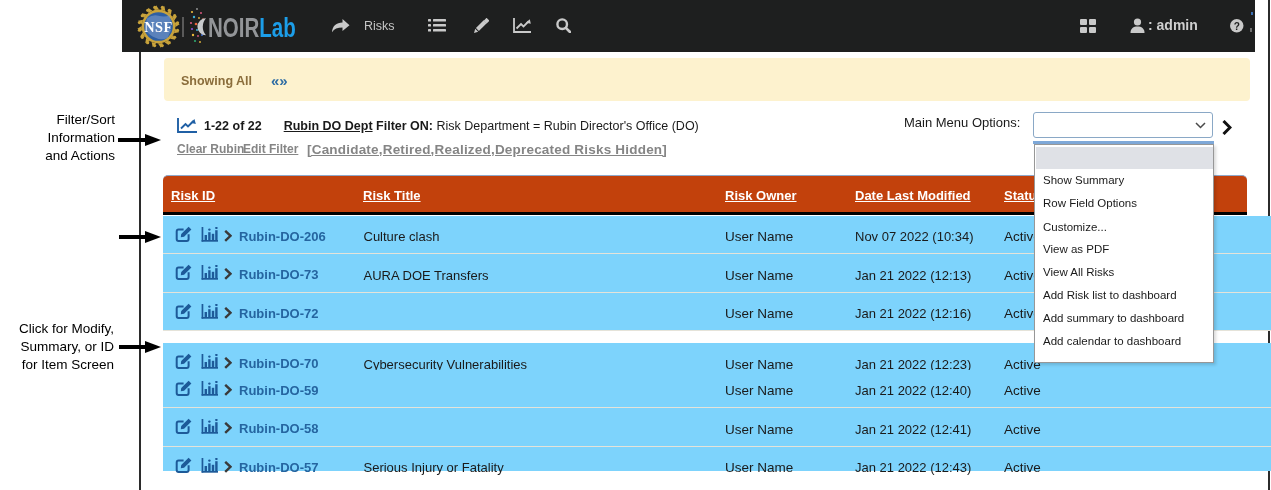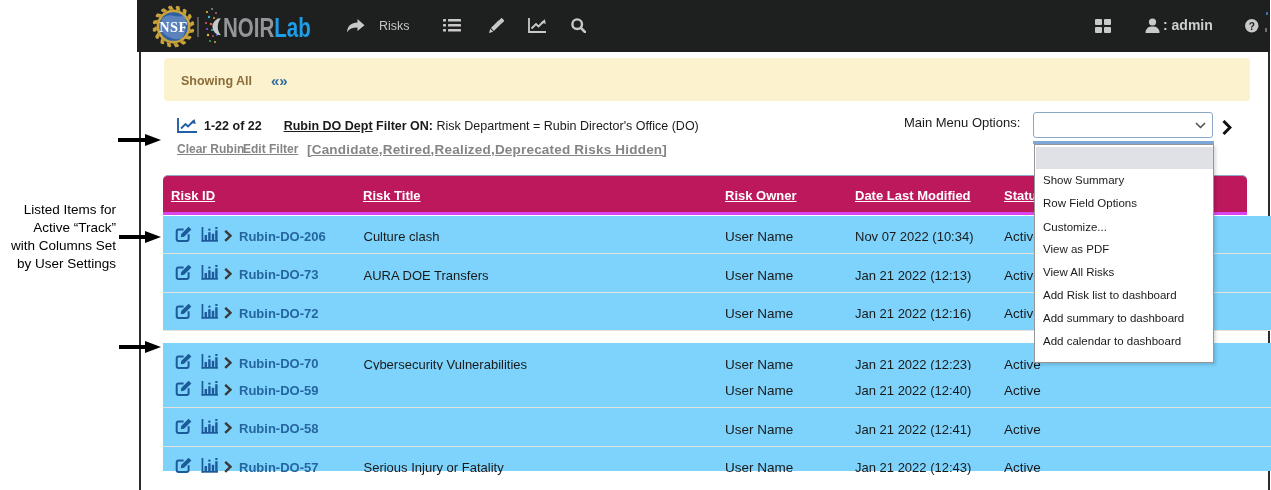--- a/index.html
+++ b/index.html
@@ -3,42 +3,43 @@
 <meta charset="utf-8">
 <style>
   * { margin:0; padding:0; box-sizing:border-box; }
   html,body { width:1271px; height:490px; background:#fff; font-family:"Liberation Sans", sans-serif; overflow:hidden; }
   .abs { position:absolute; }
   #canvas { position:relative; width:1271px; height:490px; background:#fff; }
   .frameline { position:absolute; width:1.5px; background:#2b2b2b; top:0; height:490px; }
   .ann { position:absolute; color:#000; font-size:13.5px; line-height:18px; text-align:right; }
   .arrow { position:absolute; height:4px; background:#000; }
   .arrowhead { position:absolute; width:0; height:0; border-left:16px solid #000; border-top:6px solid transparent; border-bottom:6px solid transparent; }
-  #topbar { position:absolute; left:137px; top:0; width:1132.5px; height:52px; background:#1e1f1f;text-align:right; }
+  #topbar { position:absolute; left:122px; top:0; width:1132.5px; height:52px; background:#1e1f1f;text-align:right; }
   .tb-ic { position:absolute; }
   #ybar { position:absolute; left:164px; top:58px; width:1086px; height:43px; background:#FDF2CE; border-radius:4px; }
-  #thead { position:absolute; left:163px; top:175px; width:1084px; height:40px; background:#be185d; border-radius:5px 5px 0 0; border-bottom:3px solid #d946ef; border-top:1.5px solid #8FA9CB; }
+  #thead { position:absolute; left:163px; top:175px; width:1084px; height:40px; background:#c2410c; border-radius:5px 5px 0 0; border-bottom:3px solid #000000; border-top:1.5px solid #8FA9CB; }
   .th { position:absolute; top:12px; color:#fff; font-weight:bold; font-size:13px; text-decoration:underline; }
   .row { position:absolute; left:163px; width:1158px; height:38.5px; background:#7dd3fc; border-bottom:1.5px solid #E5E3D9; }
   .cell { position:absolute; font-size:13.5px; color:#1a1a1a; top:13.5px; }
   .cell2 { position:absolute; font-size:13px; color:#1a1a1a; top:13.5px; }
   .idlink { position:absolute; font-size:13px; font-weight:bold; color:#2565A0; top:13px; left:76px; }
   .ricon { position:absolute; top:8px; }
   #selbox { position:absolute; left:1033px; top:112px; width:180px; height:26px; background:#fff; border:1px solid #8aa8c6; border-radius:3px; }
   #ddpanel { position:absolute; left:1034px; top:144px; width:180px; height:219px; background:#fff; border:1px solid #979797; box-shadow:2px 2px 3px rgba(0,0,0,0.15); z-index:30; }
   .dditem { position:absolute; left:8px; font-size:11.5px; color:#1a1a1a; }
   .glink { color:#858585; font-weight:bold; font-size:13px; text-decoration:underline; }
 </style>
 </head>
 <body>
 <div id="canvas">
   <div class="frameline" style="left:139px;"></div>
   <div class="frameline" style="left:1268px;"></div>
 
-  <div class="ann" style="left:0; top:201px; width:116px;">Listed Items for<br>Active “Track”<br>with Columns Set<br>by User Settings</div>
+  <div class="ann" style="left:0; top:111px; width:115px;">Filter/Sort<br>Information<br>and Actions</div>
+  <div class="ann" style="left:0; top:320px; width:114px;">Click for Modify,<br>Summary, or ID<br>for Item Screen</div>
   <div class="arrow" style="left:118px; top:137.5px; width:30px;"></div>
   <div class="arrowhead" style="left:145px; top:133.5px;"></div>
   <div class="arrow" style="left:119px; top:234.5px; width:28px;"></div>
   <div class="arrowhead" style="left:144.5px; top:230.5px;"></div>
   <div class="arrow" style="left:119px; top:344.5px; width:28px;"></div>
   <div class="arrowhead" style="left:144.5px; top:340.5px;"></div>
 
   <div id="topbar">
     <svg class="tb-ic" style="left:15px; top:4.5px;" width="43" height="43" viewBox="0 0 42 42">
       <g fill="#C9A33B">

